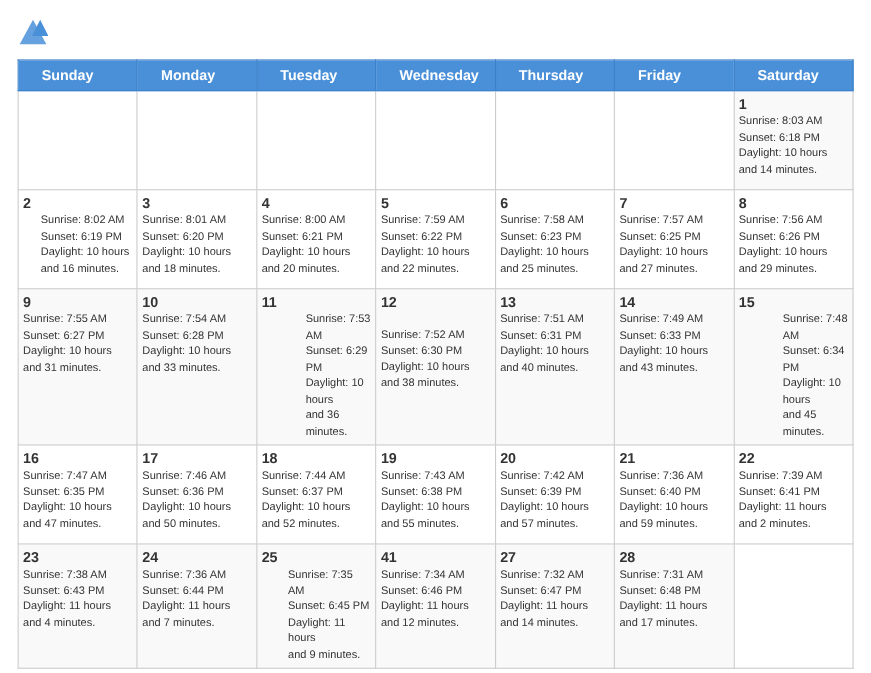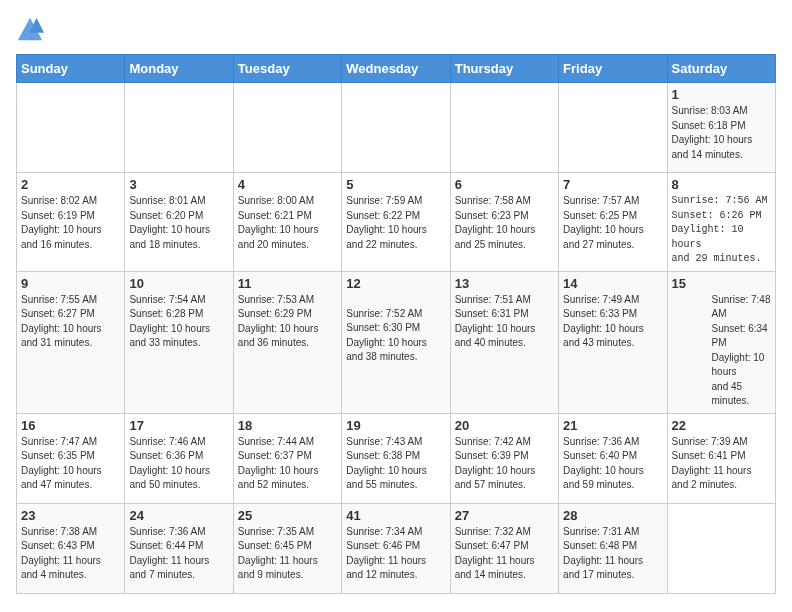--- a/index.html
+++ b/index.html
@@ -50,21 +50,21 @@
     table {
       width: 100%;
       border-collapse: collapse;
       table-layout: fixed;
     }
     thead tr th {
       background: #4a90d9;
       color: #fff;
       font-size: 13px;
       font-weight: bold;
-      padding: 6px 4px;
+      padding: 6px 21px;
       text-align: left;
       border: 1px solid #3a80c9;
       margin-top: 32px;
     }
     tbody tr td {
       vertical-align: top;
       border: 1px solid #ccc;
       padding: 4px;
       height: 90px;
       font-size: 10.5px;
@@ -134,21 +134,21 @@
           <span class="day-num">1</span>
           <div class="day-info" style="white-space: pre-line;">Sunrise: 8:03 AM
 Sunset: 6:18 PM
 Daylight: 10 hours
 and 14 minutes.</div>
         </td>
       </tr>
       <tr>
         <td>
           <span class="day-num">2</span>
-          <div class="day-info" style="white-space: pre-line;">Sunrise: 8:02 AM
+          <div class="day-info" style="white-space: pre-line; margin-left: 16px;">Sunrise: 8:02 AM
 Sunset: 6:19 PM
 Daylight: 10 hours
 and 16 minutes.</div>
         </td>
         <td>
           <span class="day-num">3</span>
           <div class="day-info" style="white-space: pre-line;">Sunrise: 8:01 AM
 Sunset: 6:20 PM
 Daylight: 10 hours
 and 18 minutes.</div>
@@ -176,21 +176,21 @@
         </td>
         <td>
           <span class="day-num">7</span>
           <div class="day-info" style="white-space: pre-line;">Sunrise: 7:57 AM
 Sunset: 6:25 PM
 Daylight: 10 hours
 and 27 minutes.</div>
         </td>
         <td>
           <span class="day-num">8</span>
-          <div class="day-info" style="white-space: pre-line; font-family: Liberation Mono, monospace;">Sunrise: 7:56 AM
+          <div class="day-info" style="white-space: pre-line;">Sunrise: 7:56 AM
 Sunset: 6:26 PM
 Daylight: 10 hours
 and 29 minutes.</div>
         </td>
       </tr>
       <tr>
         <td>
           <span class="day-num">9</span>
           <div class="day-info" style="white-space: pre-line;">Sunrise: 7:55 AM
 Sunset: 6:27 PM
@@ -199,21 +199,21 @@
         </td>
         <td>
           <span class="day-num">10</span>
           <div class="day-info" style="white-space: pre-line;">Sunrise: 7:54 AM
 Sunset: 6:28 PM
 Daylight: 10 hours
 and 33 minutes.</div>
         </td>
         <td>
           <span class="day-num">11</span>
-          <div class="day-info" style="white-space: pre-line;">Sunrise: 7:53 AM
+          <div class="day-info" style="white-space: pre-line; margin-left: 40px;">Sunrise: 7:53 AM
 Sunset: 6:29 PM
 Daylight: 10 hours
 and 36 minutes.</div>
         </td>
         <td>
           <span class="day-num">12</span>
           <div class="day-info" style="white-space: pre-line; margin-top: 16px;">Sunrise: 7:52 AM
 Sunset: 6:30 PM
 Daylight: 10 hours
 and 38 minutes.</div>
@@ -301,21 +301,21 @@
         </td>
         <td>
           <span class="day-num">24</span>
           <div class="day-info" style="white-space: pre-line;">Sunrise: 7:36 AM
 Sunset: 6:44 PM
 Daylight: 11 hours
 and 7 minutes.</div>
         </td>
         <td>
           <span class="day-num">25</span>
-          <div class="day-info" style="white-space: pre-line;">Sunrise: 7:35 AM
+          <div class="day-info" style="white-space: pre-line; margin-left: 24px;">Sunrise: 7:35 AM
 Sunset: 6:45 PM
 Daylight: 11 hours
 and 9 minutes.</div>
         </td>
         <td>
           <span class="day-num">41</span>
           <div class="day-info" style="white-space: pre-line;">Sunrise: 7:34 AM
 Sunset: 6:46 PM
 Daylight: 11 hours
 and 12 minutes.</div>

